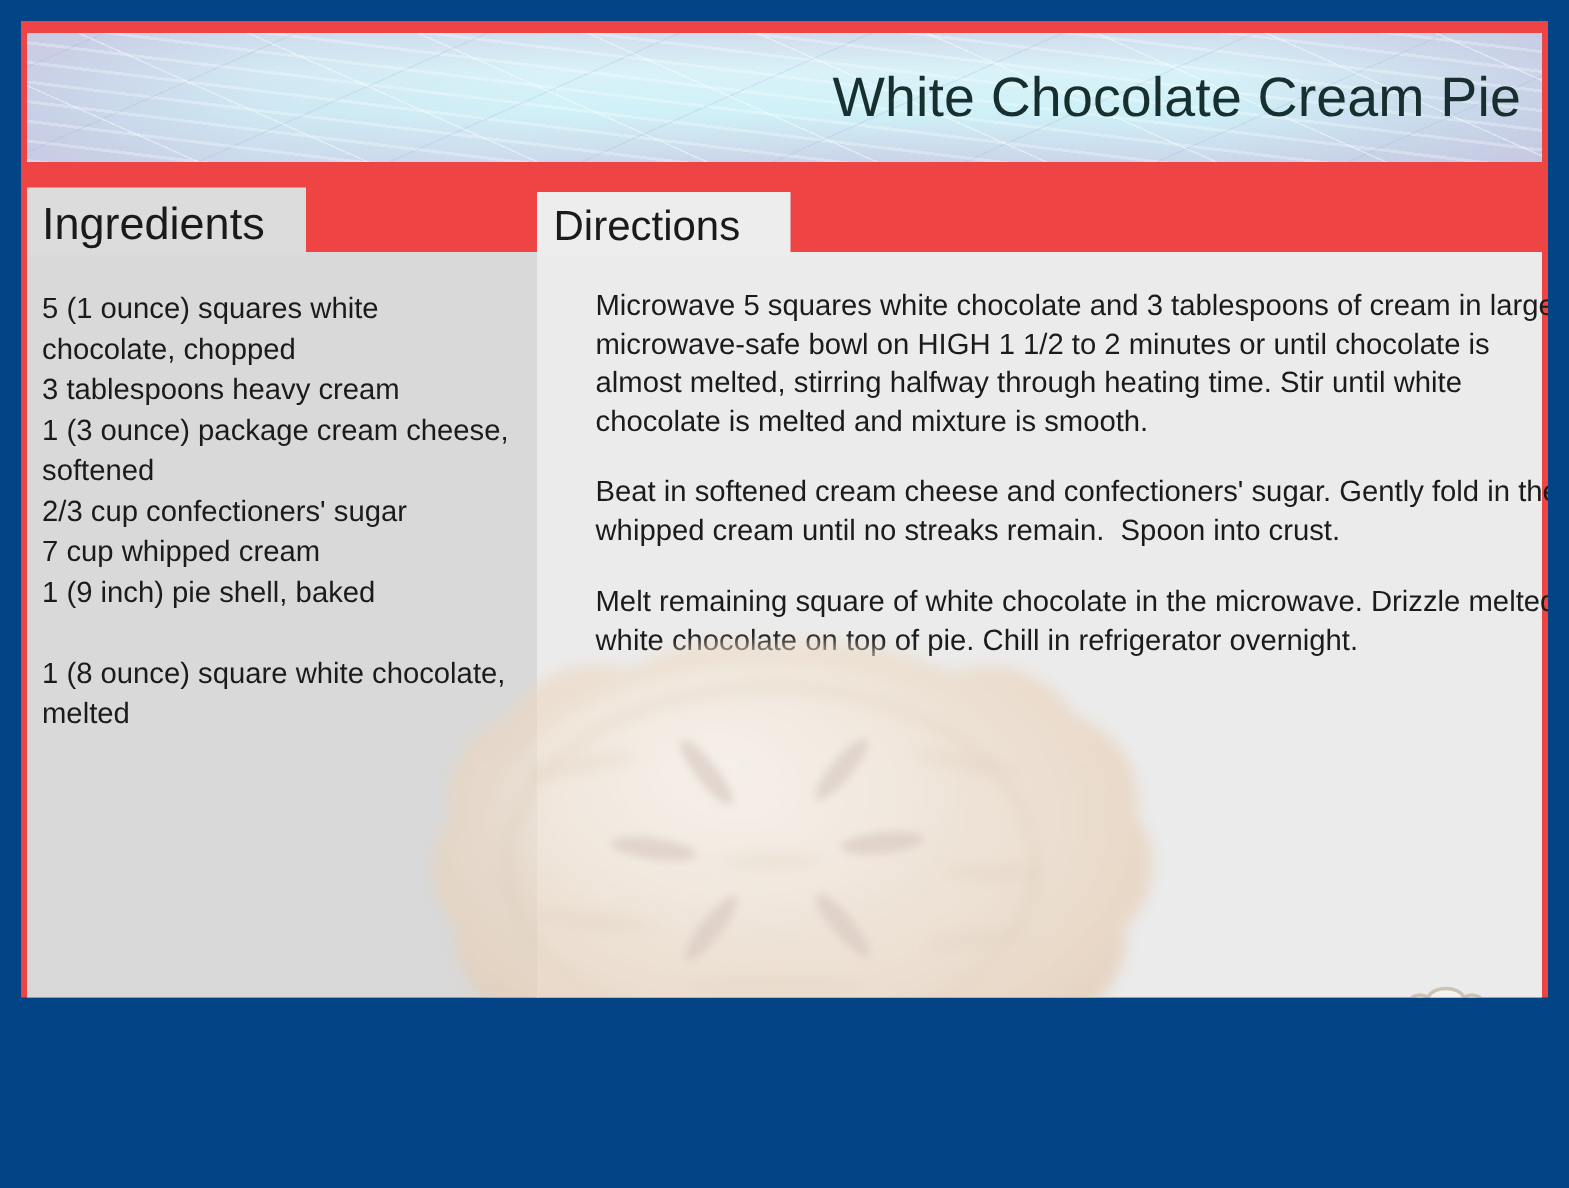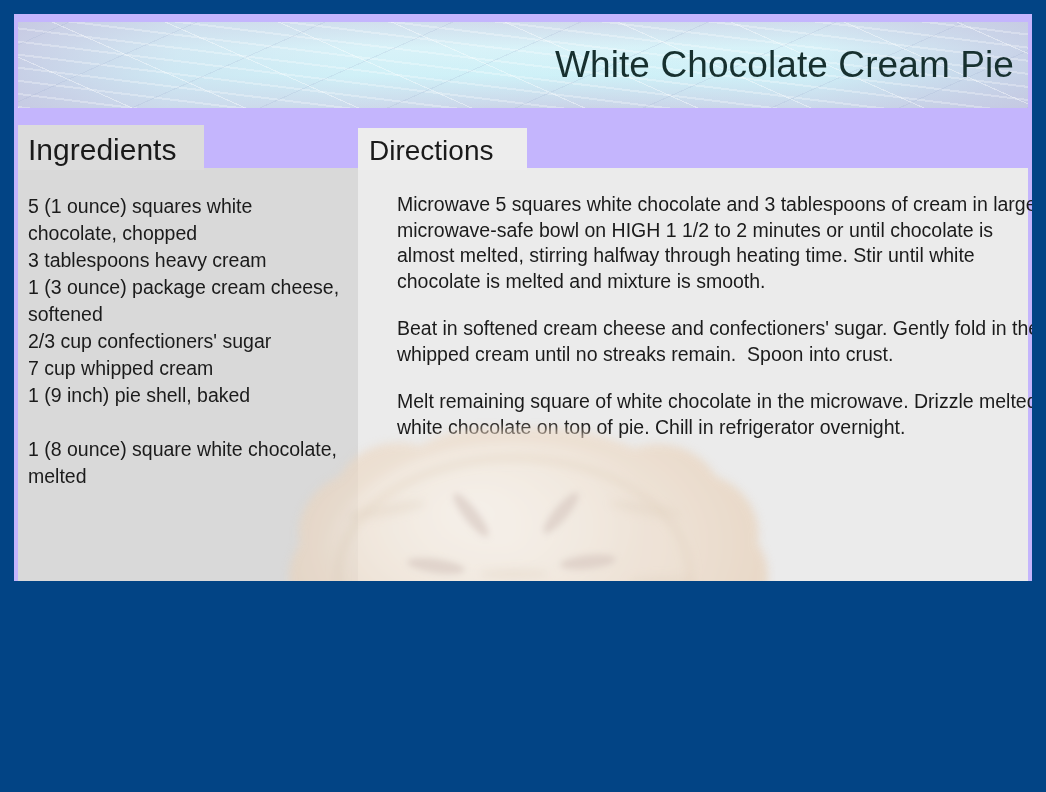--- a/index.html
+++ b/index.html
@@ -20,22 +20,22 @@
     width: 1046px;
     height: 792px;
     background: #024485;
     box-sizing: border-box;
   }
   #card-inner {
     position: absolute;
     left: 14px;
     top: 14px;
     width: 1018px;
-    height: 567px;
-    background: #c4b5fd;
+    height: 651px;
+    background: #ef4444;
     overflow: hidden;
   }
 
   
   #title-banner {
     position: absolute;
     left: 4px;
     top: 8px;
     width: 1010px;
     height: 86px;

